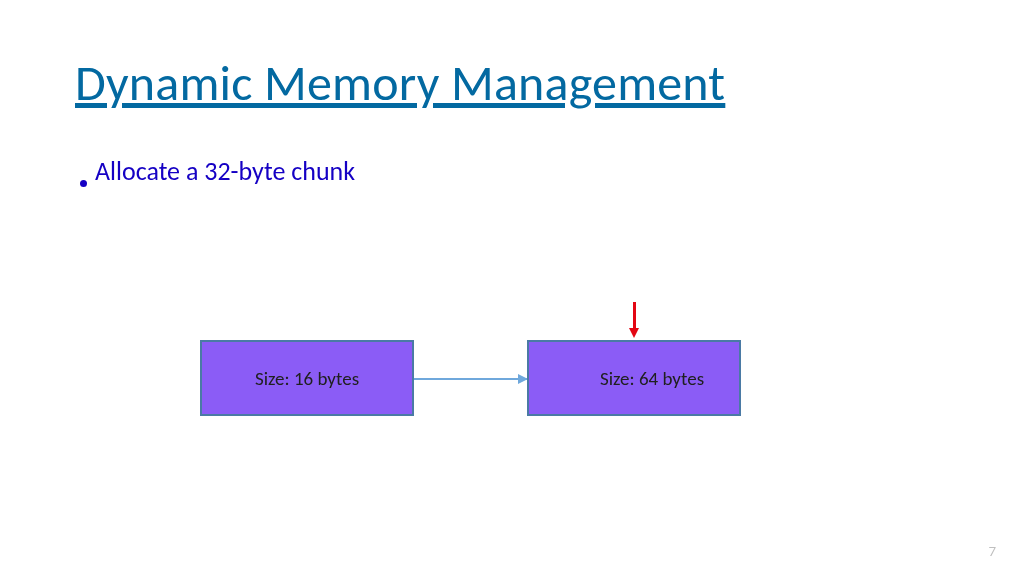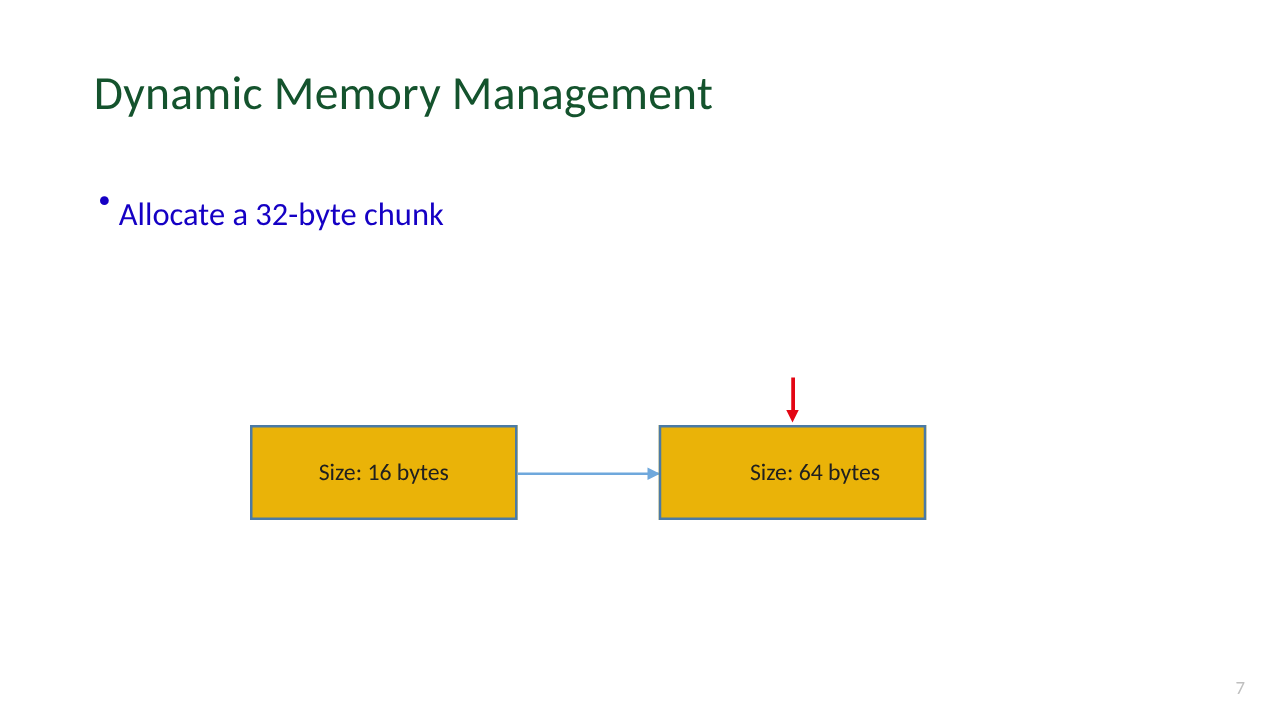--- a/index.html
+++ b/index.html
@@ -10,52 +10,53 @@
     background: #ffffff;
     font-family: "Calibri", "Segoe UI", Arial, sans-serif;
     color: #000;
     position: relative;
     overflow: hidden;
   }
   .title {
     position: absolute;
     left: 75px;
     top: 52px;
-    font-size: 38px;
+    font-size: 50px;
     font-weight: 400;
-    color: #14532d;
+    color: #0369a1;
     letter-spacing: 0.2px;
+    text-decoration: underline;
   }
   .bullet-row {
     position: absolute;
     left: 80px;
     top: 155px;
     display: flex;
-    align-items: flex-start;
+    align-items: flex-end;
     gap: 8px;
   }
   .bullet-dot {
     width: 7px;
     height: 7px;
     border-radius: 50%;
     background: #1500c4;
     flex: 0 0 auto;
     margin-top: 2px;
   }
   .bullet-text {
     font-size: 26px;
     color: #1500c4;
     font-weight: 400;
   }
   .node {
     position: absolute;
     width: 214px;
     height: 76px;
     border: 2px solid #4a7aa5;
-    background: #eab308;
+    background: #8b5cf6;
     box-sizing: border-box;
     display: flex;
     flex-direction: row;
     align-items: center;
     justify-content: center;
     gap: 20px;
   }
   .node .line {
     font-size: 19px;
     color: #202020;

